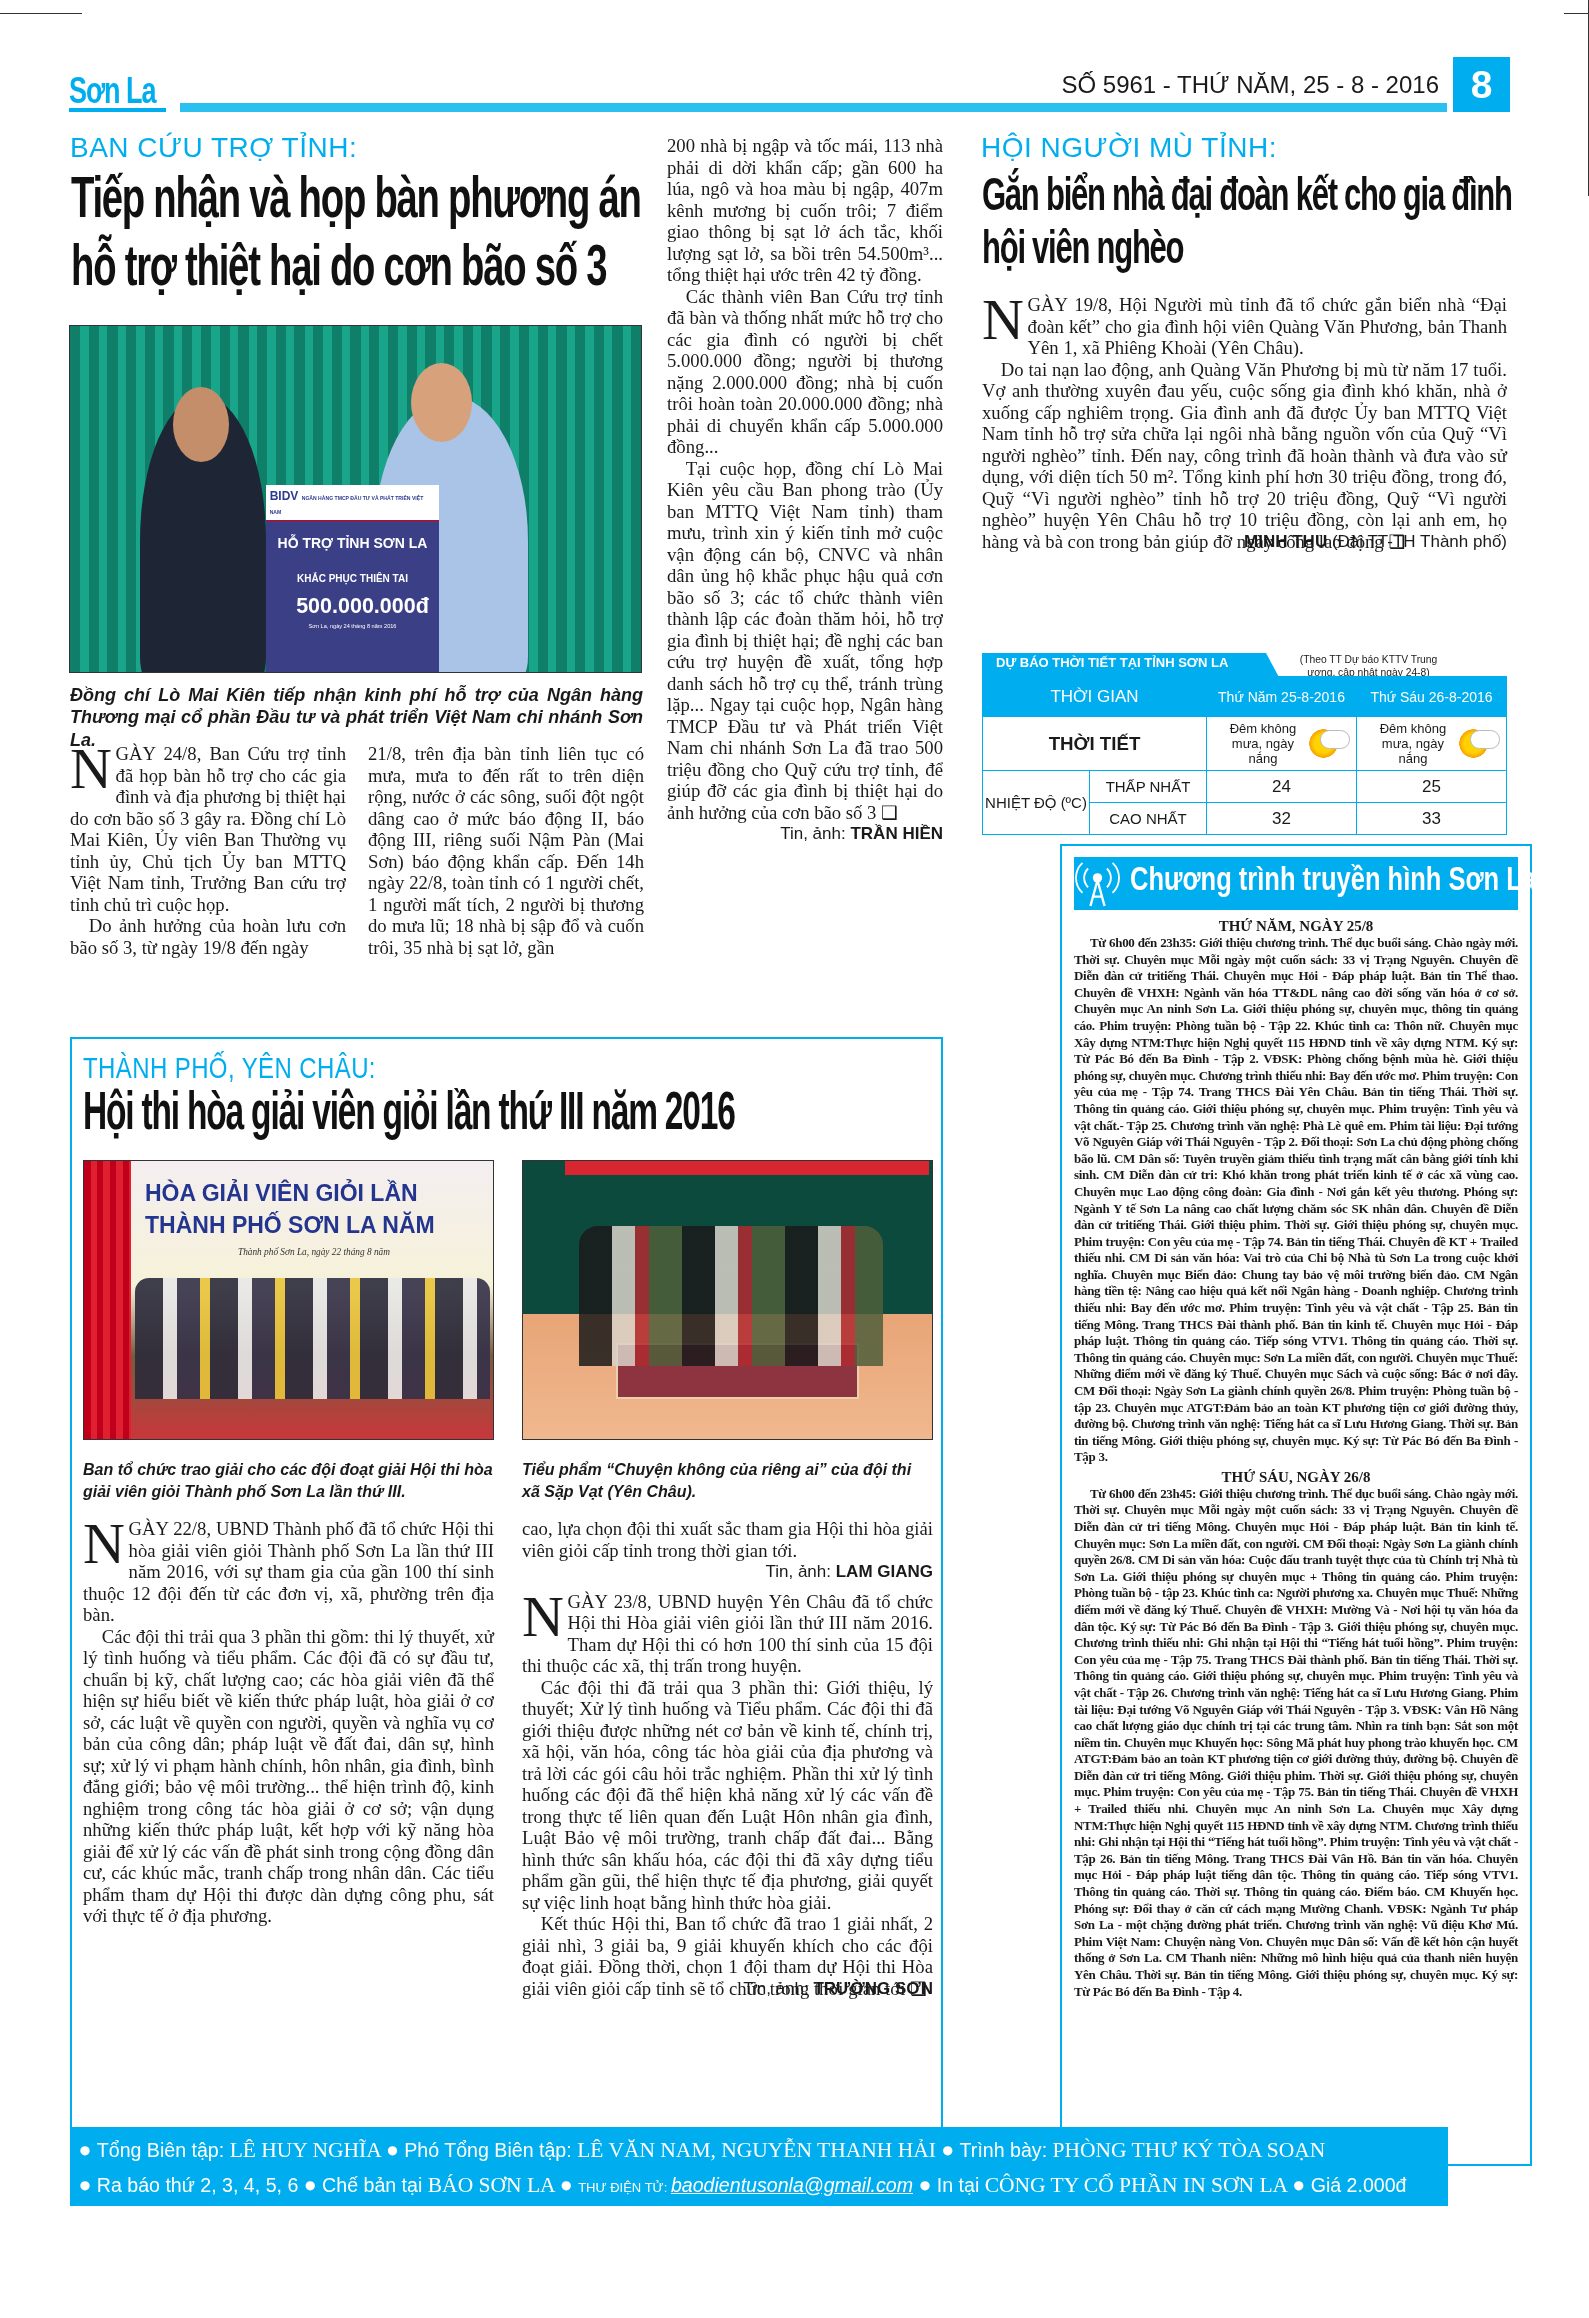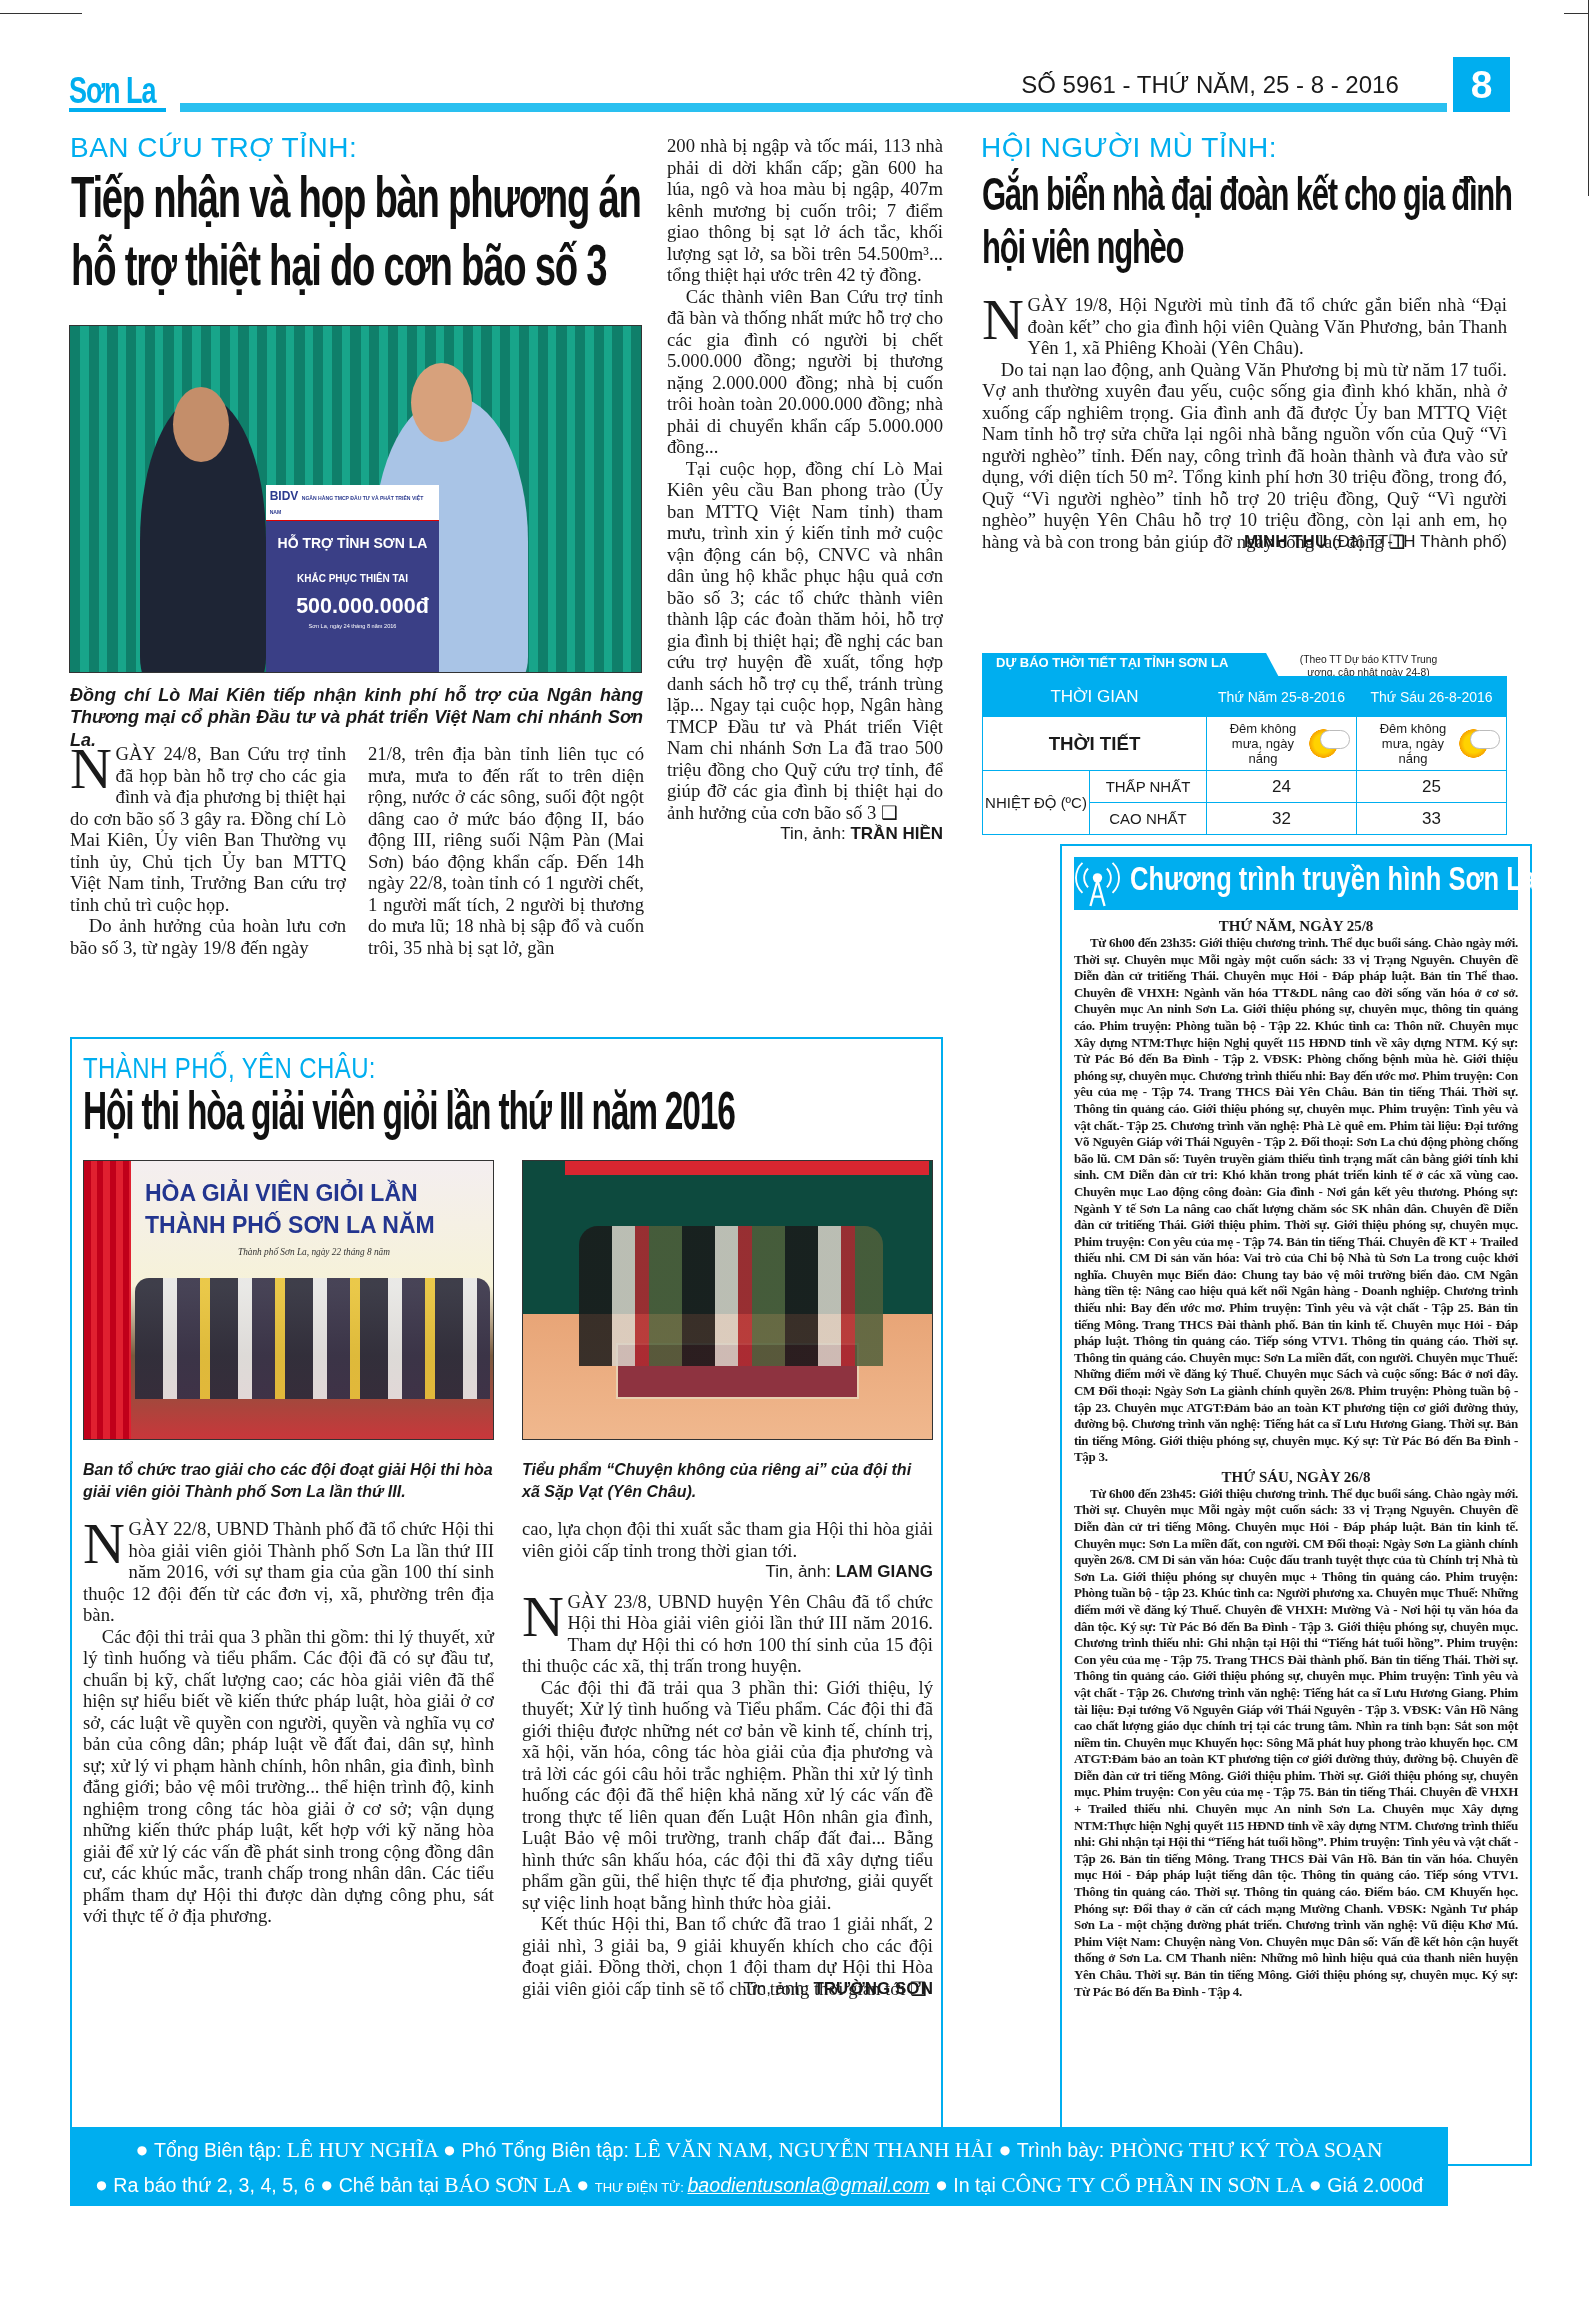--- a/index.html
+++ b/index.html
@@ -5,21 +5,21 @@
   * { box-sizing: border-box; margin: 0; padding: 0; }
   html, body { width: 1589px; height: 2319px; background: #fff; overflow: hidden; }
   body { position: relative; font-family: "Liberation Serif", serif; color: #1a1a1a; }
   .abs { position: absolute; }
   .cond { font-family: "Liberation Sans", sans-serif; font-stretch: condensed; }
 
   
   .masthead-name { left: 69px; top: 70px; font-family: "Liberation Sans", sans-serif; font-weight: bold; font-size: 36px; color: #00aeef; letter-spacing: -1.4px; transform: scaleX(0.75); transform-origin: left; }
   .masthead-underline { left: 69px; top: 108px; width: 97px; height: 3.7px; background: #00aeef; }
   .header-bar { left: 180px; top: 103px; width: 1267px; height: 9.3px; background: #2ac0f0; }
-  .issue-info { left: 981px; top: 71px; width: 458px; text-align: center; font-family: "Liberation Sans", sans-serif; font-size: 24px; color: #1a1a1a; }
+  .issue-info { left: 981px; top: 71px; width: 458px; text-align: right; font-family: "Liberation Sans", sans-serif; font-size: 24px; color: #1a1a1a; }
   .page-num { left: 1453px; top: 57px; width: 57px; height: 55px; background: #00aeef; color: #fff; font-family: "Liberation Sans", sans-serif; font-weight: bold; font-size: 39px; text-align: center; line-height: 55px; }
 
   
   .kicker { font-family: "Liberation Sans", sans-serif; font-size: 28px; color: #00aeef; font-weight: normal; letter-spacing: 0.5px; }
   .headline { font-family: "Liberation Sans", sans-serif; font-weight: bold; color: #111; letter-spacing: -1.9px; transform: scaleX(0.7); transform-origin: left; white-space: nowrap; }
 
   
   .body-text { font-family: "Liberation Serif", serif; font-size: 18.7px; line-height: 21.5px; text-align: justify; color: #1a1a1a; }
   .body-text p { text-indent: 18.7px; }
   .body-text p.dropcap-p { text-indent: 0; }
@@ -52,21 +52,21 @@
   
   .tv-box { left: 1060px; top: 844px; width: 472px; height: 1322px; border: 2.3px solid #00aeef; }
   .tv-banner { left: 1074px; top: 857px; width: 444px; height: 53px; background: #00aeef; }
   .tv-banner-title { left: 1130px; top: 859px; font-family: "Liberation Sans", sans-serif; font-weight: bold; font-size: 34px; color: #fff; white-space: nowrap; transform: scaleX(0.75); transform-origin: left; }
   .tv-icon { left: 1074px; top: 859px; width: 47px; height: 49px; }
   .tv-day { font-family: "Liberation Serif", serif; font-weight: bold; font-size: 15px; text-align: center; }
   .tv-text { font-family: "Liberation Serif", serif; font-weight: bold; font-size: 13px; line-height: 16.6px; text-align: justify; letter-spacing: -0.3px; }
   .tv-text p { text-indent: 16px; }
 
   
-  .footer { left: 70px; top: 2127px; width: 1378px; height: 79px; background: #00aeef; color: #fff; padding: 5.6px 8.4px; font-family: "Liberation Serif", serif; font-size: 21.5px; line-height: 35px; white-space: nowrap; overflow: hidden; text-align: center; }
+  .footer { left: 70px; top: 2127px; width: 1378px; height: 79px; background: #00aeef; color: #fff; padding: 5.6px 8.4px; font-family: "Liberation Serif", serif; font-size: 21.5px; line-height: 35px; white-space: nowrap; overflow: hidden; }
   .footer .sans { font-family: "Liberation Sans", sans-serif; font-size: 19.6px; }
   .footer .small { font-family: "Liberation Sans", sans-serif; font-size: 13px; }
   .footer a { color: #fff; font-family: "Liberation Sans", sans-serif; font-style: italic; text-decoration: underline; font-size: 19.6px; }
 
   .bullet { color: #fff; }
   .crop-mark { background: #333; }
 </style>
 </head>
 <body>
 

